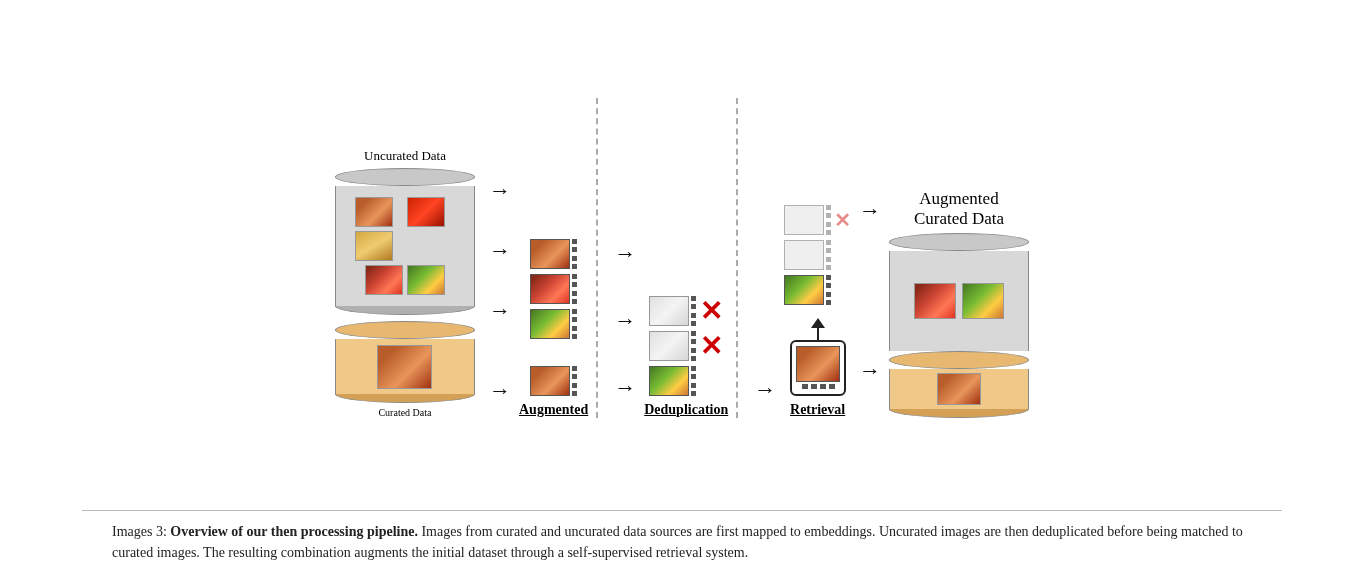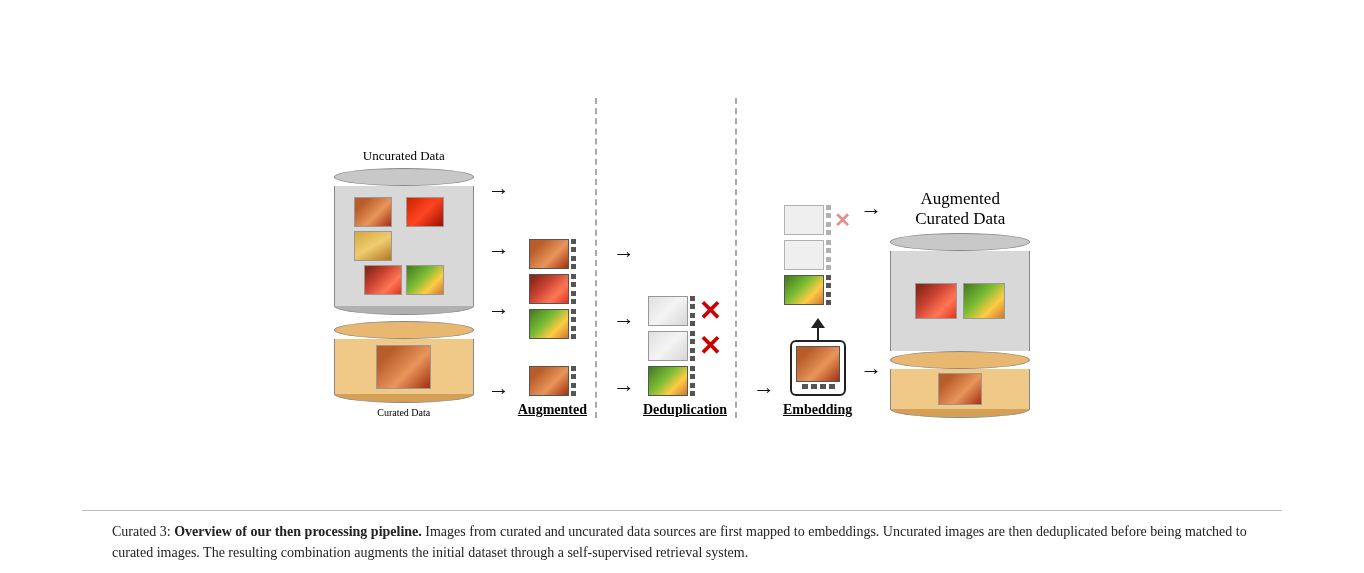--- a/index.html
+++ b/index.html
@@ -412,21 +412,21 @@
             <div class="fs-main-img thumb-food1" style="width:44px; height:36px;"></div>
             <div class="fs-ticks-right" style="flex-direction:row; height:6px; margin-top:2px; gap:3px;">
               <div class="fs-tick" style="width:6px; height:5px;"></div>
               <div class="fs-tick" style="width:6px; height:5px;"></div>
               <div class="fs-tick" style="width:6px; height:5px;"></div>
               <div class="fs-tick" style="width:6px; height:5px;"></div>
             </div>
           </div>
         </div>
       </div>
-      <div class="stage-label">Embedding</div>
+      <div class="stage-label">Retrieval</div>
     </div>
 
     <div style="margin:0 4px; margin-top:14px; height:260px; display:flex; flex-direction:column; justify-content:space-around; align-items:center;">
       <div class="big-arrow">→</div>
       <div class="big-arrow" style="margin-top:60px;">→</div>
     </div>
 
     <div class="stage">
       <div style="font-size:17px; margin-bottom:4px; text-align:center; max-width:130px;">Augmented Curated Data</div>
       <div>
@@ -442,15 +442,15 @@
           <div class="img-thumb thumb-food1" style="width:44px; height:32px;"></div>
         </div>
         <div class="cyl-bottom cyl-bottom-orange" style="width:140px;"></div>
       </div>
     </div>
 
   </div>
 </div>
 
 <div class="caption">
-  <span class="caption-fig">Curated 3:</span>
+  <span class="caption-fig">Images 3:</span>
   <strong>Overview of our then processing pipeline.</strong><span> Images from curated and uncurated data sources are first mapped to embeddings.  Uncurated images are then deduplicated before being matched to curated images.  The resulting combination augments the initial dataset through a self-supervised retrieval system.</span>
 </div>
 
 </body></html>

